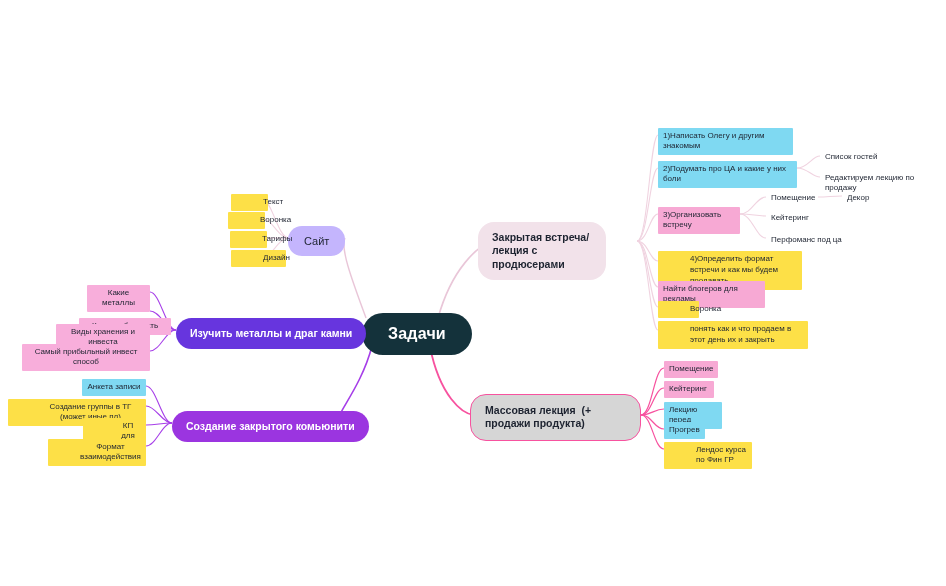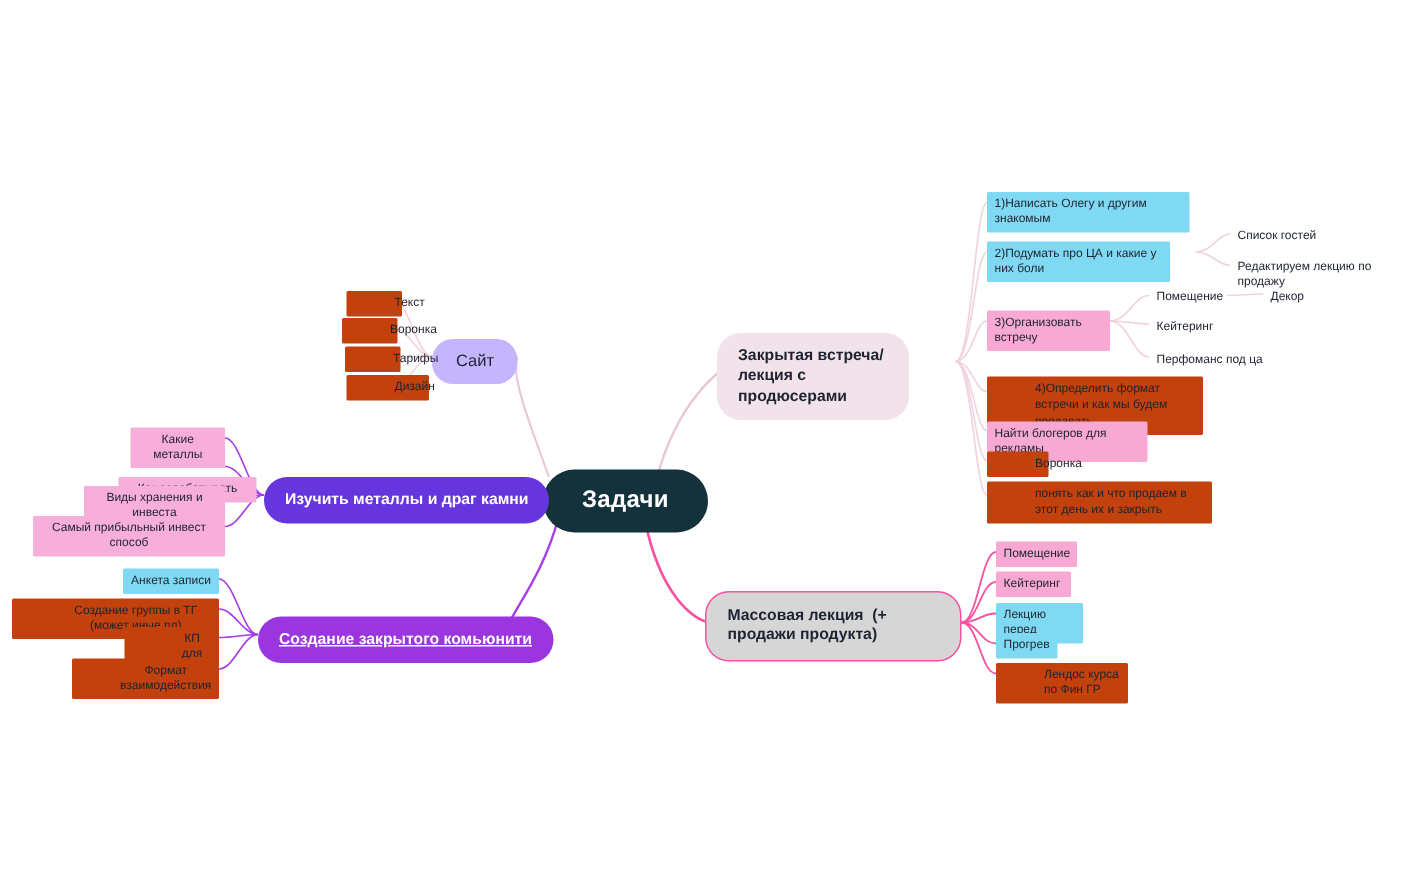--- a/index.html
+++ b/index.html
@@ -55,21 +55,20 @@
     font-weight: bold;
     padding: 9px 14px;
   }
   .main-purple {
     background: #6735de;
     color: #ffffff;
   }
   .main-violet {
     background: #9b35e0;
     color: #ffffff;
-    text-decoration: underline;
   }
   .main-pinkpale {
     background: #f2e2ea;
     color: #1d2330;
   }
   .main-grey {
     background: #d6d6d6;
     color: #1d2330;
     border: 1.6px solid #f7529f;
   }
@@ -82,21 +81,21 @@
     font-size: 11px;
   }
 
   
   .leaf {
     font-size: 8px;
     padding: 3px 5px 3.5px 5px;
     color: #1d2330;
     border-radius: 1px;
   }
-  .c-yellow { background: #c2410c; padding-left: 32px; }
+  .c-yellow { background: #fde047; padding-left: 32px; }
   .c-pink   { background: #f8aedb; }
   .c-pink2  { background: #f7a9d4; }
   .c-blue   { background: #7fd9f2; }
   .c-none   { background: transparent; }
   .leaf.wrap2 { line-height: 1.35; }
 </style>
 </head>
 <body>
 
 <div id="canvas">
@@ -172,21 +171,21 @@
 
   <div class="node leaf c-blue" style="left:82px; top:379px; width:64px; text-align:center;">Анкета записи</div>
   <div class="node leaf c-yellow" style="left:8px; top:399px; width:138px; text-align:center;">Создание группы в ТГ (может иные пл)</div>
   <div class="node leaf c-yellow" style="left:83px; top:418px; width:63px; text-align:center;">КП для группы</div>
   <div class="node leaf c-yellow" style="left:48px; top:439px; width:98px; text-align:center;">Формат взаимодействия</div>
 
   <div class="node main-node main-pinkpale" style="left:478px; top:222px; width:128px; border-radius:16px;">Закрытая встреча/лекция с продюсерами</div>
 
   <div class="node leaf c-blue" style="left:658px; top:128px; width:135px;">1)Написать Олегу и другим знакомым</div>
 
-  <div class="node leaf c-blue" style="left:658px; top:161px; width:122px;">2)Подумать про ЦА и какие у них боли</div>
+  <div class="node leaf c-blue" style="left:658px; top:161px; width:139px;">2)Подумать про ЦА и какие у них боли</div>
   <div class="node leaf c-none" style="left:820px; top:149px;">Список гостей</div>
   <div class="node leaf c-none" style="left:820px; top:170px;">Редактируем лекцию по продажу</div>
 
   <div class="node leaf c-pink2" style="left:658px; top:207px; width:82px;">3)Организовать встречу</div>
   <div class="node leaf c-none" style="left:766px; top:190px;">Помещение</div>
   <div class="node leaf c-none" style="left:842px; top:190px;">Декор</div>
   <div class="node leaf c-none" style="left:766px; top:210px;">Кейтеринг</div>
   <div class="node leaf c-none" style="left:766px; top:232px;">Перфоманс под ца</div>
 
   <div class="node leaf c-yellow wrap2" style="left:658px; top:251px; width:144px;">4)Определить формат встречи и как мы будем продавать</div>

